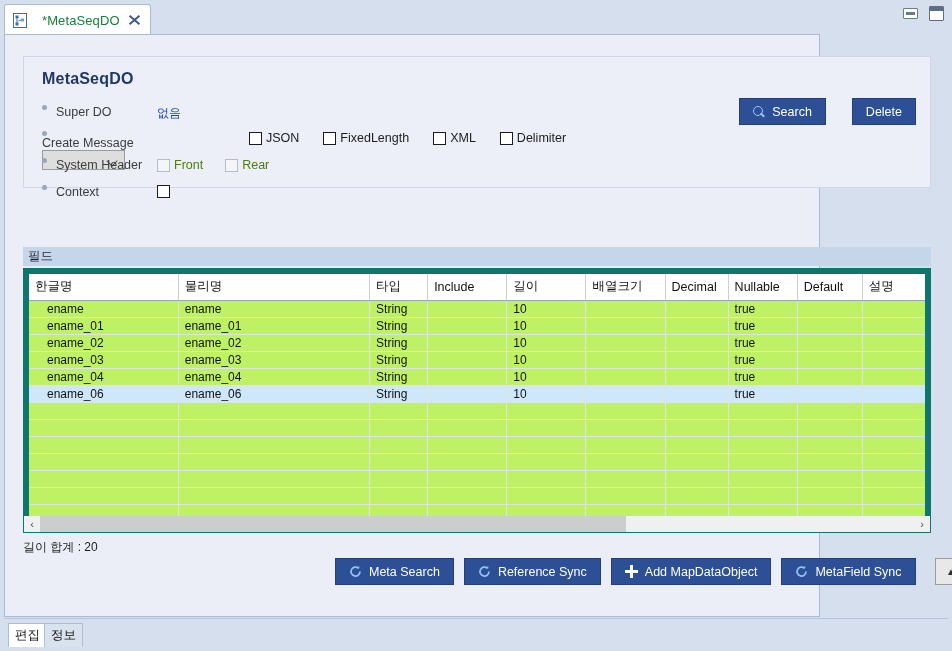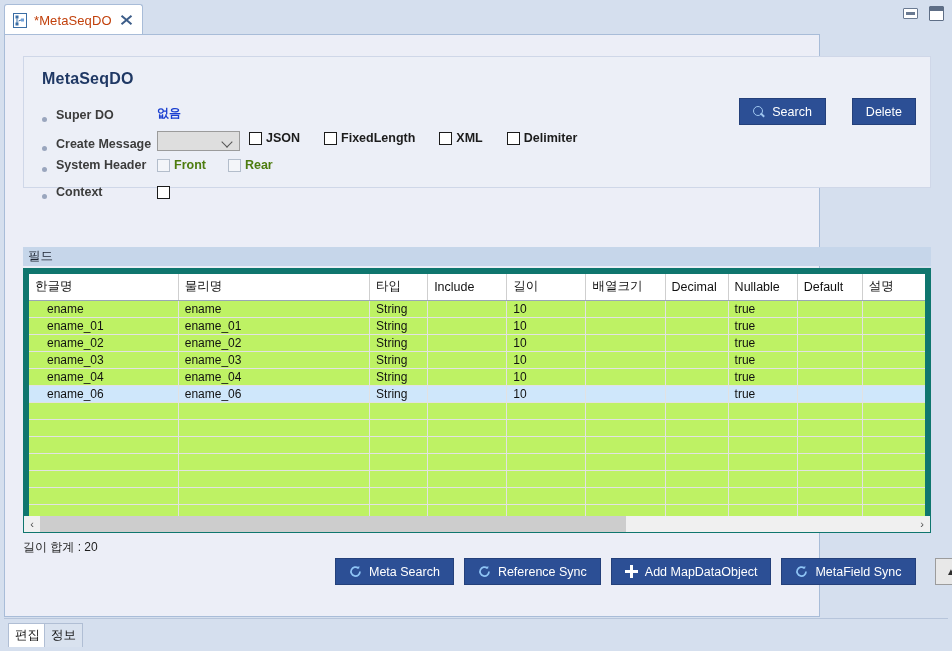--- a/index.html
+++ b/index.html
@@ -20,21 +20,21 @@
   }
   .tab-active {
     position: absolute; left: 4px; top: 4px; height: 31px; padding: 0 9px 0 8px;
     background: #ffffff;
     border: 1px solid #a8bcd8; border-bottom: none;
     border-top-left-radius: 3px; border-top-right-radius: 3px;
     display: flex; align-items: center; gap: 7px;
   }
   .tab-icon { width: 14px; height: 15px; position: relative; flex: 0 0 auto; }
   .tab-title {
-    font-size: 13px; color: #c2410c; white-space: nowrap; letter-spacing: .1px;
+    font-size: 13px; color: #15803d; white-space: nowrap; letter-spacing: .1px; margin-left: 8px;
   }
   .tab-close {
     width: 13px; height: 13px; position: relative; flex: 0 0 auto; margin-left: 1px;
   }
   .tab-close::before, .tab-close::after {
     content: ""; position: absolute; left: 0; top: 5px; width: 13px; height: 2px;
     background: #3b5c88;
   }
   .tab-close::before { transform: rotate(40deg); }
   .tab-close::after  { transform: rotate(-40deg); }
@@ -67,21 +67,21 @@
 
   
   .form-panel {
     position: absolute; left: 18px; top: 21px; width: 908px; height: 132px;
     background: #eceff7; border: 1px solid #cfd7e8;
   }
   .form-title {
     position: absolute; left: 18px; top: 13px;
     font-size: 16px; font-weight: bold; color: #1f3864; letter-spacing: .2px;
   }
-  .form-row { position: absolute; display: flex; align-items: flex-end; font-weight: bold; }
+  .form-row { position: absolute; display: flex; align-items: flex-start; }
   .bullet {
     width: 5px; height: 5px; border-radius: 50%; background: #9aa6be;
     margin-right: 9px; flex: 0 0 auto;
   }
   .flabel { color: #3c3c3c; font-size: 12.5px; white-space: nowrap; }
   .flabel-w { width: 101px; }
   .link {
     color: #1a3fd0; font-size: 12px; text-decoration: none; white-space: nowrap;
   }
 
@@ -232,21 +232,21 @@
 
   <div class="form-panel">
     <div class="form-title">MetaSeqDO</div>
 
     <div class="form-row" style="left:18px; top:48px;">
       <span class="bullet"></span>
       <span class="flabel flabel-w">Super DO</span>
       <a class="link" href="#">없음</a>
     </div>
 
-    <div class="form-row" style="left:18px; top:74px;">
+    <div class="form-row" style="left:18px; top:74px;flex-direction:column;">
       <span class="bullet"></span>
       <span class="flabel flabel-w">Create Message</span>
       <span class="combo"></span>
     </div>
 
     <div class="form-row" style="left:225px; top:74px; gap:24px;">
       <span class="cb-wrap">
         <span class="cbx"></span>
         <span class="cb-txt">JSON</span>
       </span>

